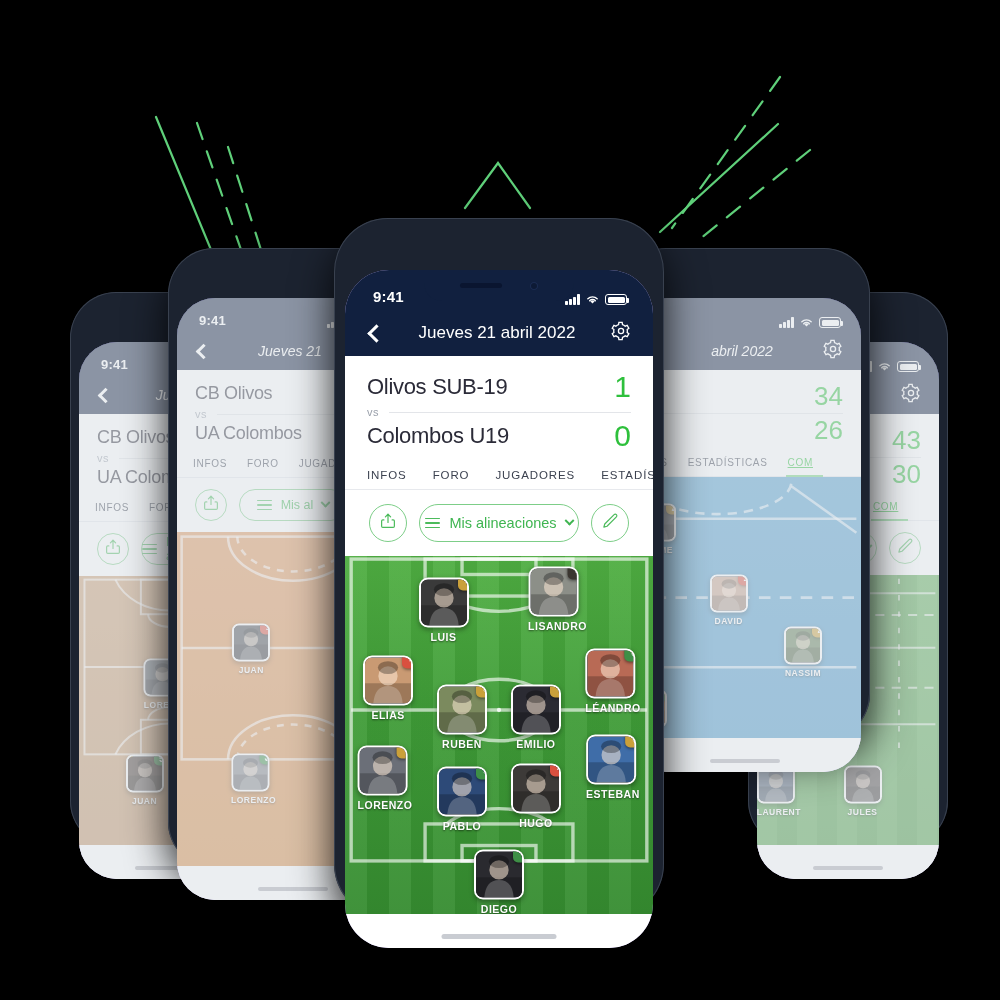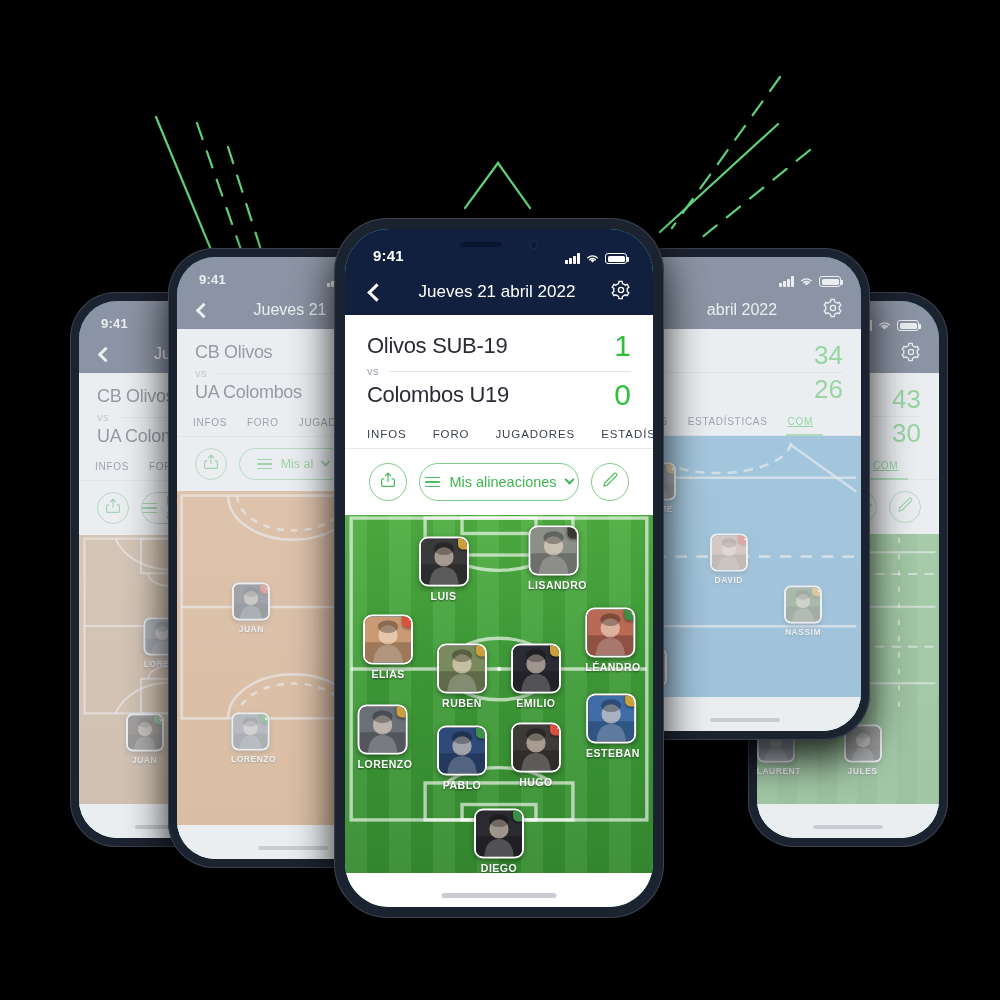--- a/index.html
+++ b/index.html
@@ -21,21 +21,22 @@
     background: #1c2330;
     border-radius: 54px;
     padding: 11px;
     box-shadow: 0 0 0 1px #39414f inset, 0 18px 40px rgba(0,0,0,.85);
   }
   .phone .screen {
     position: relative;
     width: 100%; height: 100%;
     border-radius: 44px;
     overflow: hidden;
-    background: #5eead4;
+    background: #c4b5fd;
+    margin-top: 41px;
   }
   .phone.small { border-radius: 46px; padding: 9px; }
   .phone.small .screen { border-radius: 38px; }
 
   
   .dimmer {
     position: absolute; inset: 0;
     background: rgba(222,226,232,.60);
     z-index: 40;
     pointer-events: none;
@@ -70,21 +71,21 @@
   .notch .cam { width: 8px; height: 8px; border-radius: 50%; background: #0d1a35; box-shadow: 0 0 0 1px #1b2c52 inset; }
 
   
   .navbar {
     height: 46px; background: #11203f; color: #fff;
     display: flex; align-items: center; justify-content: space-between;
     padding: 0 22px;
   }
   .small .navbar { height: 38px; padding: 0 18px; }
   .navtitle { font-size: 17px; font-weight: 500; white-space: nowrap; }
-  .small .navtitle { font-size: 16px; }
+  .small .navtitle { font-size: 14px; font-style: italic; }
   .chev-back { width: 13px; height: 13px; border-left: 3.4px solid #fff; border-bottom: 3.4px solid #fff; transform: rotate(45deg); margin-left: 3px; }
   .small .chev-back { width: 11px; height: 11px; border-width: 3px; }
 
   
   .scoreblock { background: #fff; padding: 16px 22px 10px; }
   .small .scoreblock { padding: 13px 18px 8px; }
   .teamrow { display: flex; align-items: center; justify-content: space-between; }
   .teamname { font-size: 22px; color: #2b2b38; font-weight: 400; white-space: nowrap; letter-spacing: -.3px; }
   .small .teamname { font-size: 18px; }
   .score { font-size: 30px; color: #2ec03c; font-weight: 400; line-height: 1; }

